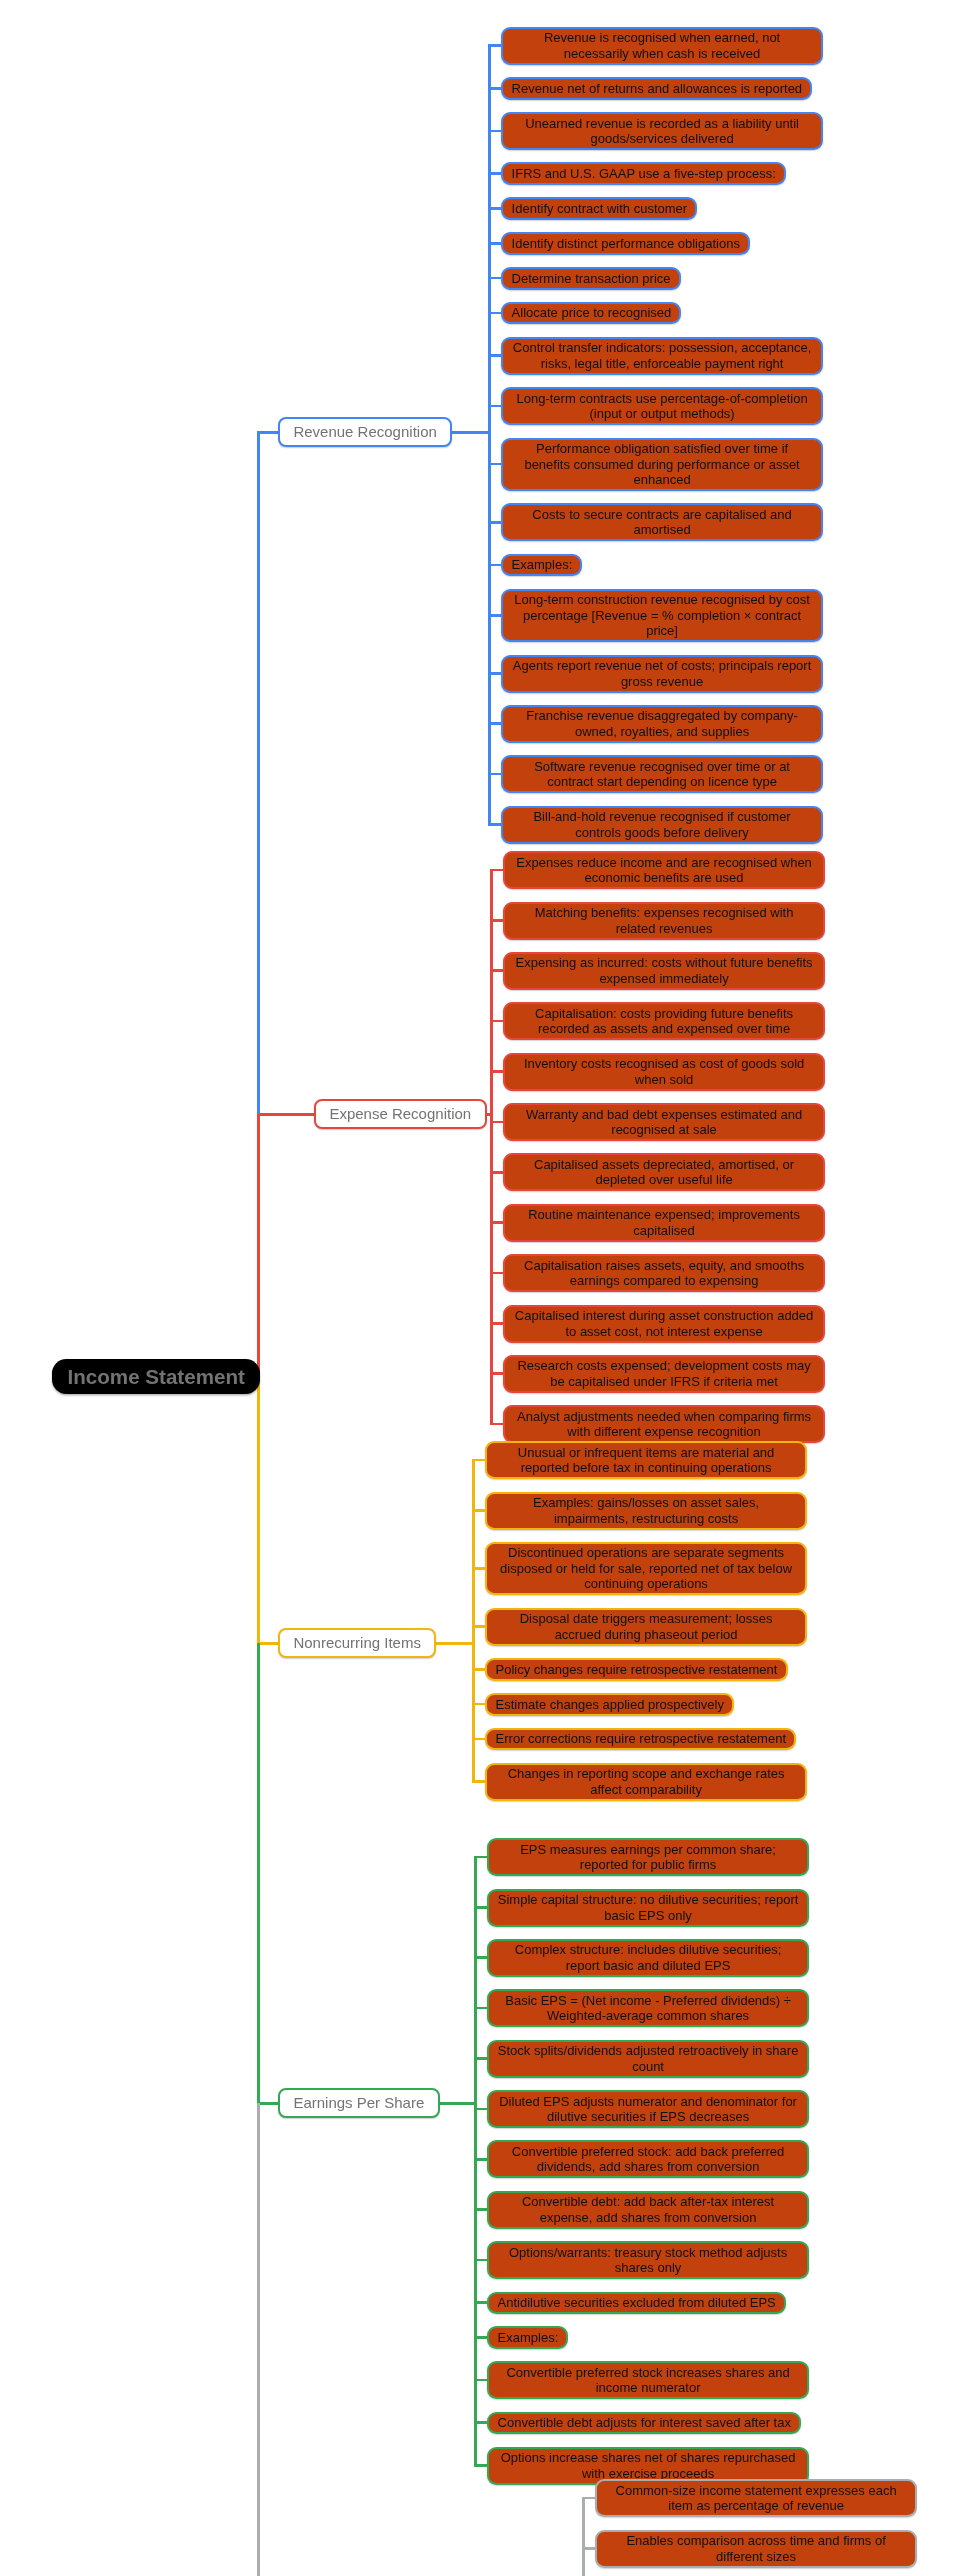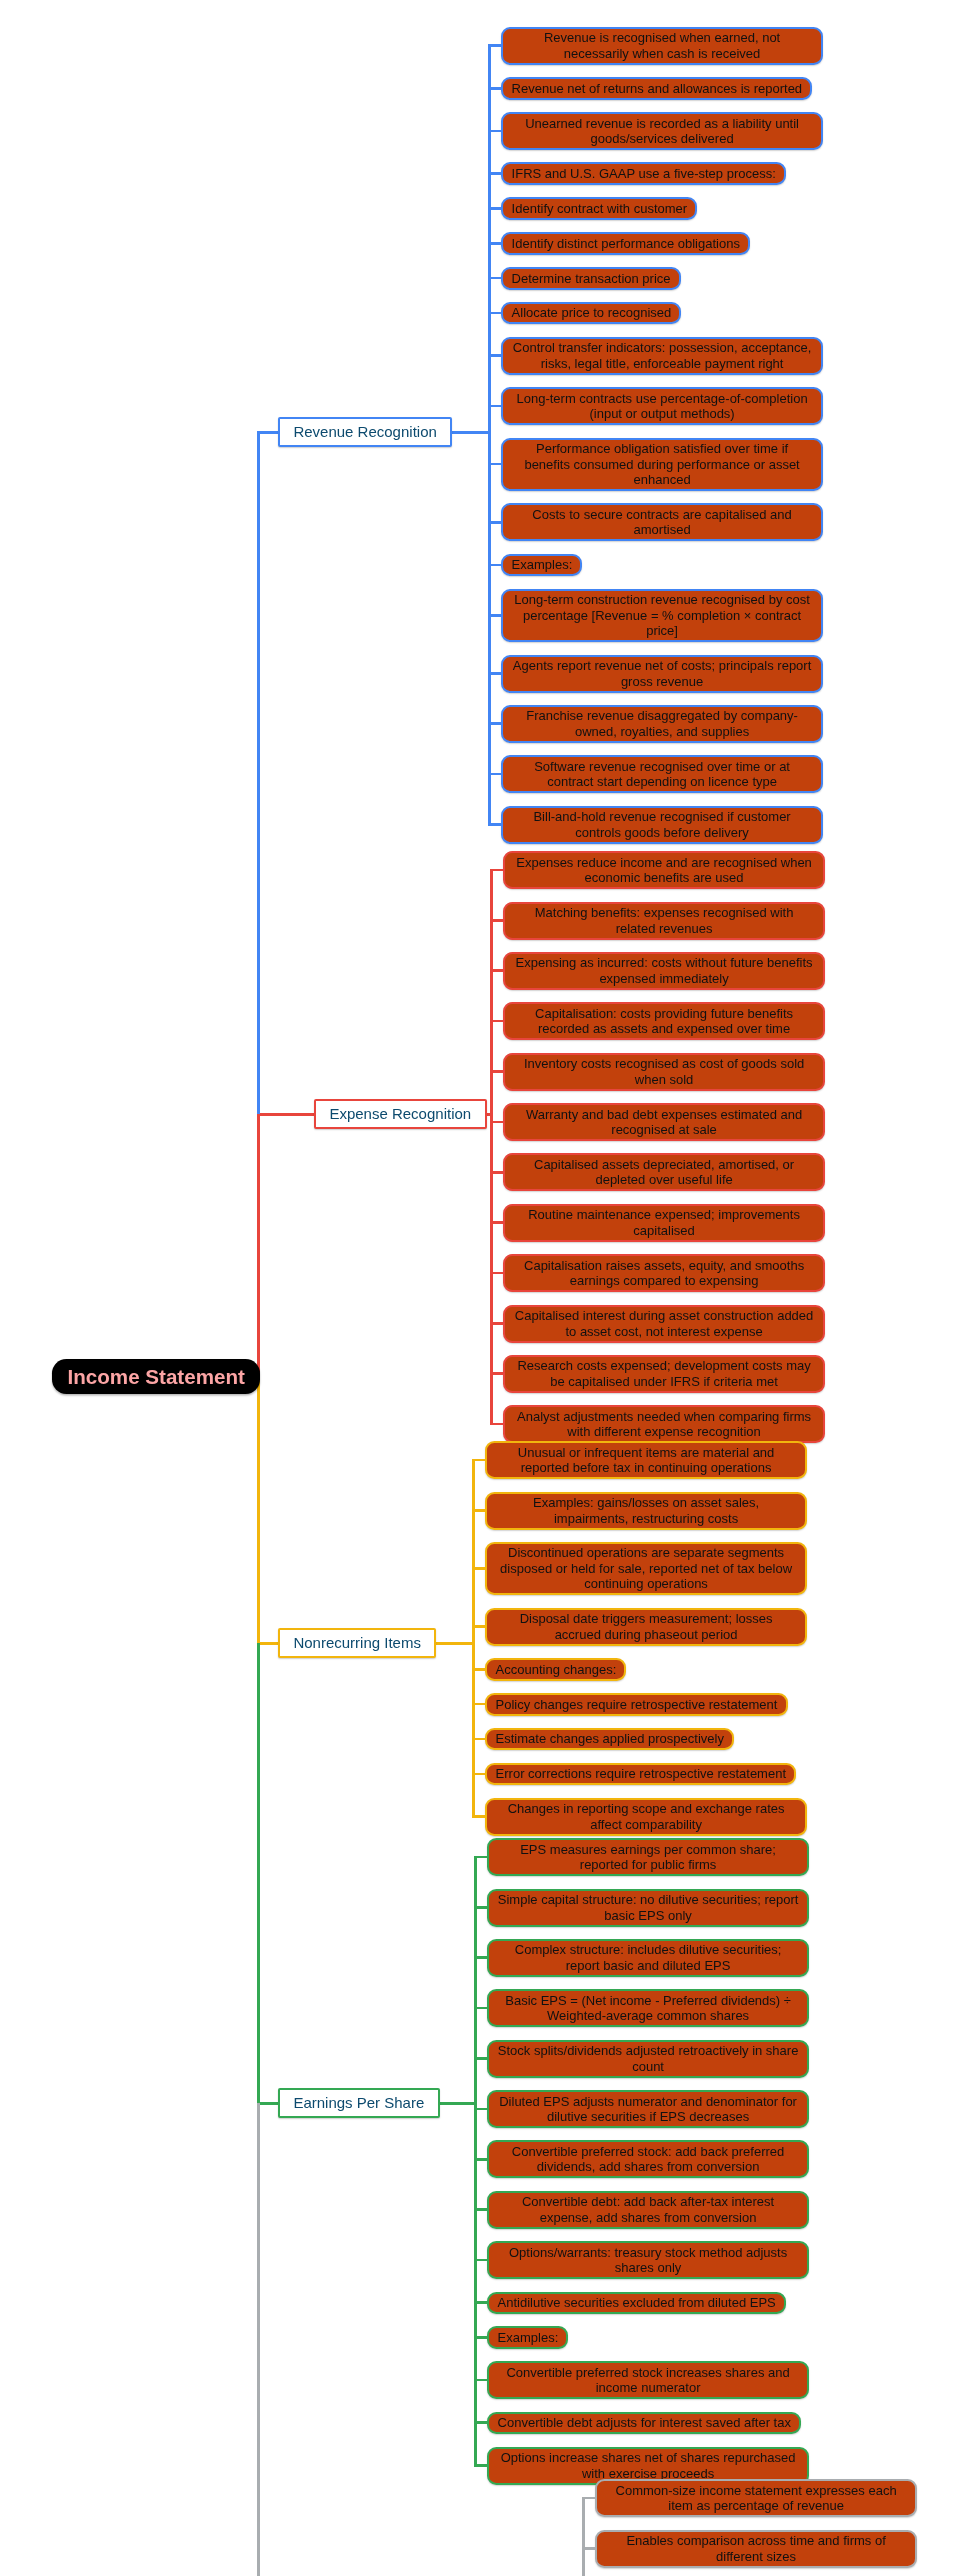--- a/index.html
+++ b/index.html
@@ -12,42 +12,42 @@
   
   .branch-underlay{position:absolute;height:3.1px;}
 
   
   .root-node{position:absolute;left:52px;top:1359px;background:#000;color:#fff;
     font-size:20.6px;line-height:24px;font-weight:bold;padding:5.7px 15.5px;border-radius:14.4px;
     white-space:nowrap;box-shadow:0 1.5px 2.1px rgba(0,0,0,.3);z-index:3;}
   .root-stub{position:absolute;left:233px;top:1377px;width:27px;height:3.1px;}
 
   
-  .branch-label{position:absolute;background:#fff;border:2.6px solid #000;border-radius:2px;
-    padding:4.1px 13.4px;font-size:15px;line-height:17.5px;color:#0c4a6e;white-space:nowrap;
+  .branch-label{position:absolute;background:#fff;border:2.6px solid #000;border-radius:8px;
+    padding:4.1px 13.4px;font-size:15px;line-height:17.5px;color:#737373;white-space:nowrap;
     text-align:left;z-index:2;box-shadow:0 1px 1.5px rgba(0,0,0,.2);}
 
   
   .leaf-stack{position:absolute;z-index:1;}
   .leaf-wrap{position:relative;padding:6.2px 0 6.2px 13.4px;}
   .leaf-wrap::before{content:"";position:absolute;left:0;top:calc(50% - 1.5px);width:13.4px;height:2.6px;background:var(--c);}
   .leaf-wrap::after{content:"";position:absolute;left:0;top:0;bottom:0;width:2.6px;background:var(--c);}
   .leaf-wrap.first::after{top:calc(50% - 1.5px);}
   .leaf-wrap.last::after{bottom:calc(50% - 1px);}
   .leaf{display:inline-block;background:#c2410c;border:2.1px solid var(--c);border-radius:9.3px;
     padding:1.5px 8.2px;font-size:13px;line-height:15.5px;color:#111;text-align:center;
     max-width:301px;box-shadow:0 1px 1.5px rgba(0,0,0,.18);}
 </style>
 </head>
 <body>
 
 <div id="canvas">
 
   <div class="root-stub" id="root-stub" style="background: rgb(242, 181, 13);"></div>
-  <div class="root-node" style="background: rgb(0, 0, 0); color: #fca5a5;">Income Statement</div>
+  <div class="root-node" style="background: rgb(0, 0, 0); color: #737373;">Income Statement</div>
 
   <div id="branches">
       <div class="branch-underlay" style="left: 259px; top: 431px; width: 232px; background: rgb(66, 133, 244);"></div>
       <div class="branch-label" style="left: 278px; top: 417px; border-color: rgb(66, 133, 244);">Revenue Recognition</div>
       <div class="leaf-stack" style="left: 488px; top: 20.6px; --c: #4285F4;">
         <div class="leaf-wrap first"><div class="leaf">Revenue is recognised when earned, not necessarily when cash is received</div></div>
         <div class="leaf-wrap"><div class="leaf">Revenue net of returns and allowances is reported</div></div>
         <div class="leaf-wrap"><div class="leaf">Unearned revenue is recorded as a liability until goods/services delivered</div></div>
         <div class="leaf-wrap"><div class="leaf">IFRS and U.S. GAAP use a five-step process:</div></div>
         <div class="leaf-wrap"><div class="leaf">Identify contract with customer</div></div>
@@ -81,21 +81,20 @@
         <div class="leaf-wrap"><div class="leaf">Research costs expensed; development costs may be capitalised under IFRS if criteria met</div></div>
         <div class="leaf-wrap last"><div class="leaf">Analyst adjustments needed when comparing firms with different expense recognition</div></div>
       </div>
       <div class="branch-underlay" style="left: 259px; top: 1642px; width: 216px; background: rgb(242, 181, 13);"></div>
       <div class="branch-label" style="left: 278px; top: 1628px; border-color: rgb(242, 181, 13);">Nonrecurring Items</div>
       <div class="leaf-stack" style="left: 472px; top: 1435px; --c: #F2B50D;">
         <div class="leaf-wrap first"><div class="leaf">Unusual or infrequent items are material and reported before tax in continuing operations</div></div>
         <div class="leaf-wrap"><div class="leaf">Examples: gains/losses on asset sales, impairments, restructuring costs</div></div>
         <div class="leaf-wrap"><div class="leaf">Discontinued operations are separate segments disposed or held for sale, reported net of tax below continuing operations</div></div>
         <div class="leaf-wrap"><div class="leaf">Disposal date triggers measurement; losses accrued during phaseout period</div></div>
-        <div class="leaf-wrap"><div class="leaf">Accounting changes:</div></div>
         <div class="leaf-wrap"><div class="leaf">Policy changes require retrospective restatement</div></div>
         <div class="leaf-wrap"><div class="leaf">Estimate changes applied prospectively</div></div>
         <div class="leaf-wrap"><div class="leaf">Error corrections require retrospective restatement</div></div>
         <div class="leaf-wrap last"><div class="leaf">Changes in reporting scope and exchange rates affect comparability</div></div>
       </div>
       <div class="branch-underlay" style="left: 259px; top: 2102px; width: 218px; background: rgb(52, 168, 83);"></div>
       <div class="branch-label" style="left: 278px; top: 2088px; border-color: rgb(52, 168, 83);">Earnings Per Share</div>
       <div class="leaf-stack" style="left: 474px; top: 1832px; --c: #34A853;">
         <div class="leaf-wrap first"><div class="leaf">EPS measures earnings per common share; reported for public firms</div></div>
         <div class="leaf-wrap"><div class="leaf">Simple capital structure: no dilutive securities; report basic EPS only</div></div>

